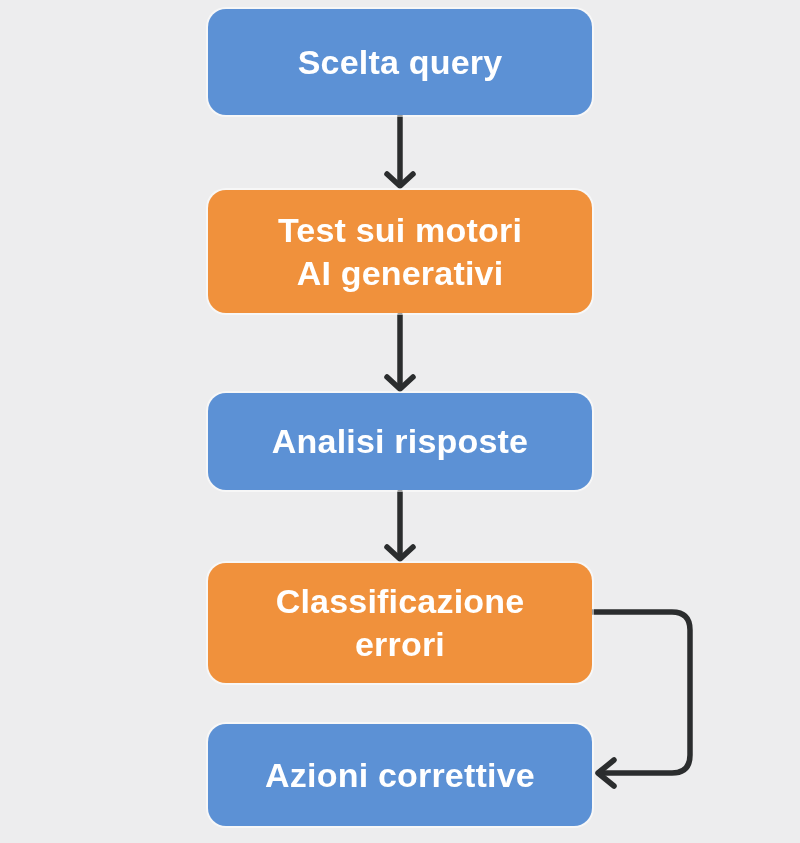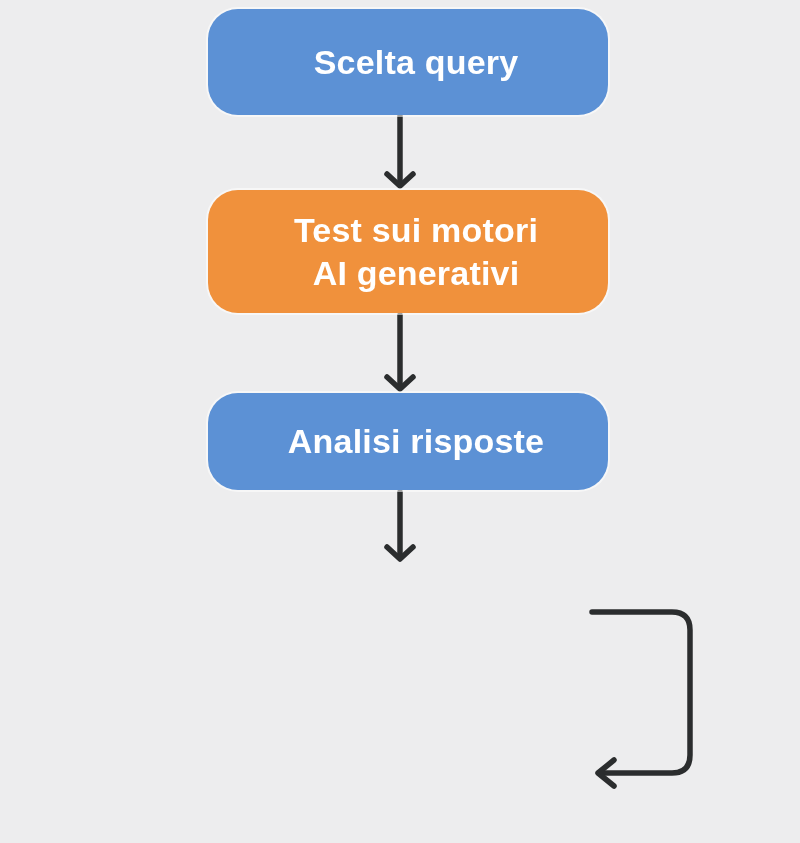--- a/index.html
+++ b/index.html
@@ -17,26 +17,25 @@
     position: absolute;
     top: 0;
     left: 0;
     width: 800px;
     height: 843px;
   }
   .node {
     position: absolute;
     left: 208px;
     width: 384px;
-    border-radius: 30px;
+    border-radius: 18px;
     display: flex;
     align-items: center;
     justify-content: center;
     box-shadow: 0 0 0 2px rgba(255,255,255,0.55);
-    padding-left: 16px;
   }
   .node-label {
     font-size: 34px;
     font-weight: 600;
     line-height: 1.26;
     text-align: center;
     white-space: pre-line;
     letter-spacing: 0.2px;
   }
   .n1 { top: 9px;   height: 106px; }
@@ -73,15 +72,22 @@
 
   <div class="node n3" style="background-color: rgb(92, 145, 213);">
     <span class="node-label" style="color: rgb(255, 255, 255);">Analisi risposte</span>
   </div>
 
   <div class="node n2" style="background-color: rgb(240, 145, 60);">
     <span class="node-label" style="color: rgb(255, 255, 255);">Test sui motori
 AI generativi</span>
   </div>
 
+  <div class="node n4" style="background-color: rgb(240, 145, 60);">
+    <span class="node-label" style="color: rgb(255, 255, 255);">Classificazione
+errori</span>
+  </div>
 
+  <div class="node n5" style="background-color: rgb(92, 145, 213);">
+    <span class="node-label" style="color: rgb(255, 255, 255);">Azioni correttive</span>
+  </div>
 
 </div>
 
 </body></html>

